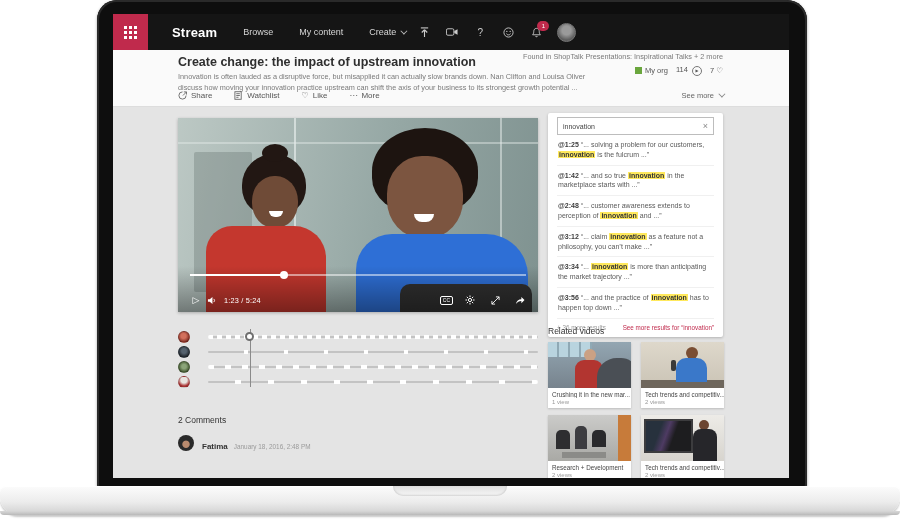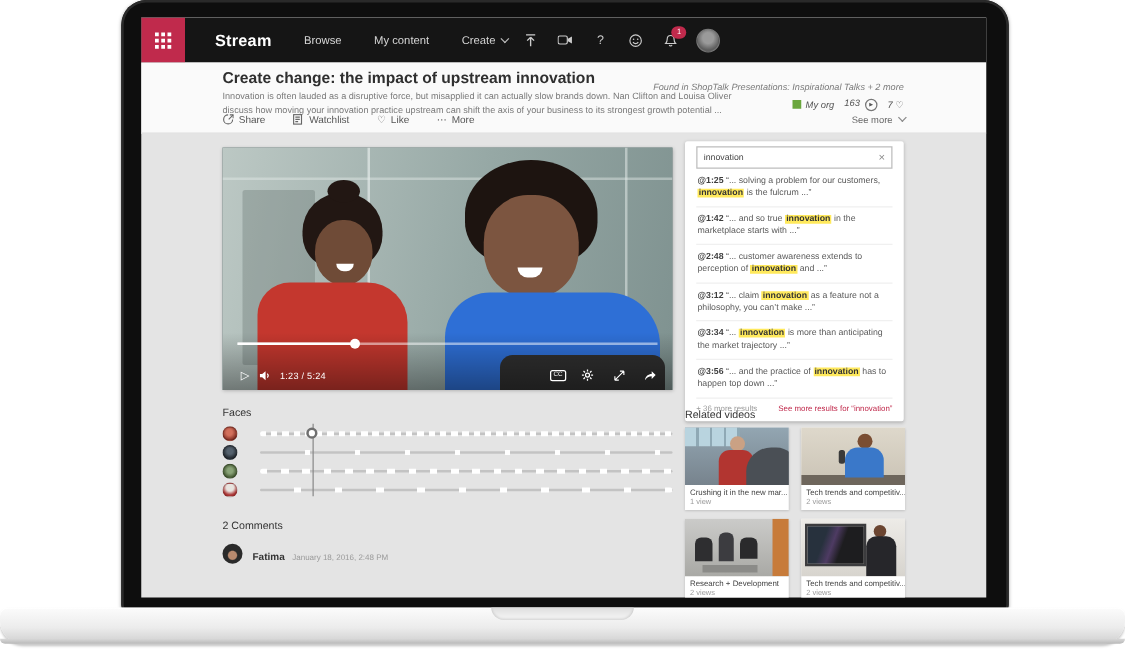--- a/index.html
+++ b/index.html
@@ -36,21 +36,21 @@
   .nav-icons{display:flex;align-items:center;gap:14px;padding:0 12px;}
   .nico{position:relative;width:14px;height:14px;display:flex;align-items:center;justify-content:center;color:#ccc;font-size:10px;cursor:pointer;}
   .badge{position:absolute;top:-4px;right:-6px;min-width:10px;height:10px;border-radius:5px;background:var(--accent,#c02a4c);color:#fff;font-size:6px;line-height:10px;text-align:center;padding:0 1px;}
   .avatar-top{width:17px;height:17px;border-radius:50%;background:radial-gradient(circle at 50% 38%,#9a9a9a 32%,#5d5d5d 70%);border:1px solid #777;cursor:pointer;}
 
   
   .hdr{position:absolute;left:0;top:36px;width:100%;height:56px;background:#fafafa;border-bottom:1px solid #ddd;}
   .hdr-left{position:absolute;left:65px;top:5px;width:420px;}
   .v-title{font-size:12.5px;color:#2f2f2f;font-weight:bold;}
   .v-desc{font-size:7.3px;color:#7a7a7a;line-height:1.45;margin-top:3px;}
-  .hdr-right{position:absolute;right:66px;top:15px;text-align:right;font-style:italic;}
+  .hdr-right{position:absolute;right:66px;top:2px;text-align:right;}
   .found-in{font-size:7.3px;color:#7a7a7a;}
   .meta-row{display:flex;justify-content:flex-end;align-items:center;gap:8px;margin-top:4px;font-size:7.5px;color:#555;}
   .org-sq{width:7px;height:7px;background:var(--green,#6aa63d);display:inline-block;margin-right:3px;vertical-align:-1px;}
   .play-circ{display:inline-block;width:8px;height:8px;border:1px solid #777;border-radius:50%;font-size:4px;line-height:8px;text-align:center;color:#555;margin-left:2px;}
   .heart{color:#666;font-family:"DejaVu Sans",sans-serif;}
   .actions{position:absolute;left:65px;bottom:6px;display:flex;gap:22px;align-items:center;}
   .act{display:flex;align-items:center;gap:4px;font-size:8px;color:#555;cursor:pointer;}
   .act svg{display:block;}
   .see-more{position:absolute;right:66px;bottom:6px;font-size:7.5px;color:#666;cursor:pointer;}
 
@@ -218,21 +218,21 @@
 
     <div class="hdr">
       <div class="hdr-left">
         <div class="v-title">Create change: the impact of upstream innovation</div>
         <div class="v-desc">Innovation is often lauded as a disruptive force, but misapplied it can actually slow brands down. Nan Clifton and Louisa Oliver discuss how moving your innovation practice upstream can shift the axis of your business to its strongest growth potential ...</div>
       </div>
       <div class="hdr-right">
         <div class="found-in">Found in ShopTalk Presentations: Inspirational Talks + 2 more</div>
         <div class="meta-row">
           <span><span class="org-sq"></span><span>My org</span></span>
-          <span><span>163</span> <span class="play-circ">▶</span></span>
+          <span><span>114</span> <span class="play-circ">▶</span></span>
           <span><span>7</span> <span class="heart">♡</span></span>
         </div>
       </div>
       <div class="actions">
         <span class="act">
           <svg width="9" height="9" viewBox="0 0 10 10">
               <path d="M5 1a4 4 0 1 0 4 4" stroke="#666" fill="none"></path>
               <path d="M6.5 1h3v3" stroke="#666" fill="none"></path>
               <path d="M9.5 1L5.5 5" stroke="#666" fill="none"></path>
             </svg>
@@ -325,21 +325,20 @@
         <div class="t-entry"><span class="t-time">@3:12</span><span>“... claim </span><mark>innovation</mark><span> as a feature not a philosophy, you can’t make ...”</span></div>
         <div class="t-entry"><span class="t-time">@3:34</span><span>“... </span><mark>innovation</mark><span> is more than anticipating the market trajectory ...”</span></div>
         <div class="t-entry"><span class="t-time">@3:56</span><span>“... and the practice of </span><mark>innovation</mark><span> has to happen top down ...”</span></div>
         <div class="t-foot">
           <span class="t-more">+ 36 more results</span>
           <span class="t-see">See more results for “innovation”</span>
         </div>
       </div>
 
       <div class="faces">
-        <div class="sec-title">Faces</div>
         <div class="f-rows">
           <div class="f-row">
             <span class="f-av fa1"></span>
             <span class="f-line">
                 <span class="f-dots d1"></span>
               </span>
           </div>
           <div class="f-row">
             <span class="f-av fa2"></span>
             <span class="f-line">

